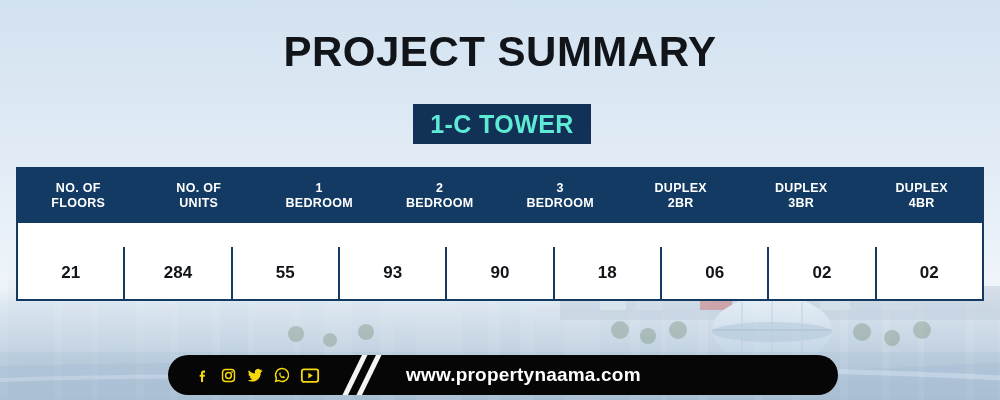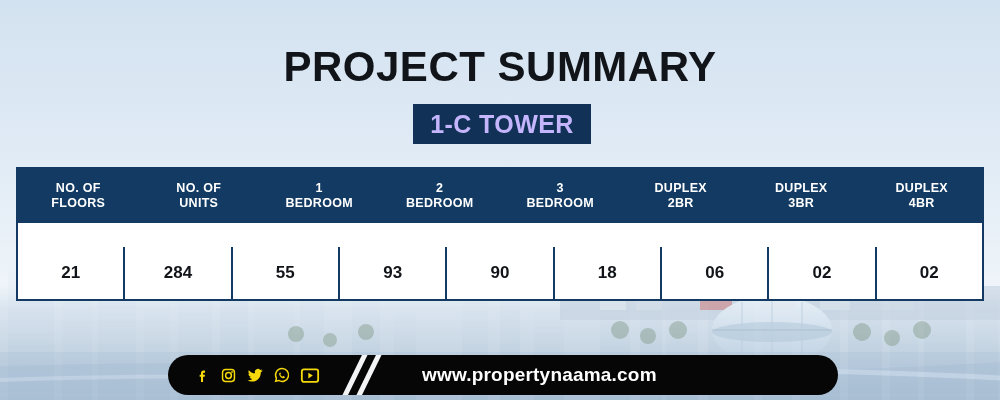--- a/index.html
+++ b/index.html
@@ -41,35 +41,34 @@
   .title {
     position: absolute;
     left: 0; top: 28px;
     width: 1000px;
     text-align: center;
     font-size: 42px;
     font-weight: 900;
     letter-spacing: 0.5px;
     color: #111418;
     font-family: "Liberation Sans", sans-serif;
-    margin-top: 15px;
   }
 
   
   .badge {
     position: absolute;
     left: 413px; top: 104px;
     width: 178px; height: 40px;
     background: #113256;
     display: flex;
     align-items: center;
     justify-content: center;
   }
   .badge-text {
-    color: #c4b5fd;
+    color: #5eead4;
     font-size: 25px;
     font-weight: 900;
     letter-spacing: 0.4px;
   }
 
   
   .table {
     position: absolute;
     left: 16px; top: 167px;
     width: 968px;
@@ -173,21 +172,21 @@
     transform: rotate(26deg);
   }
   .stripe.s1 { left: 16px; }
   .stripe.s2 { left: 30px; }
 
   .website {
     color: #ffffff;
     font-size: 19px;
     font-weight: 900;
     letter-spacing: 0.2px;
-    margin-left: 24px;
+    margin-left: 8px;
   }
 </style>
 </head>
 <body>
 
 <div id="banner">
 
   <div class="bg-layer sky"></div>
 
   <svg class="bg-layer skyline" viewBox="0 0 1000 400" preserveAspectRatio="none">

